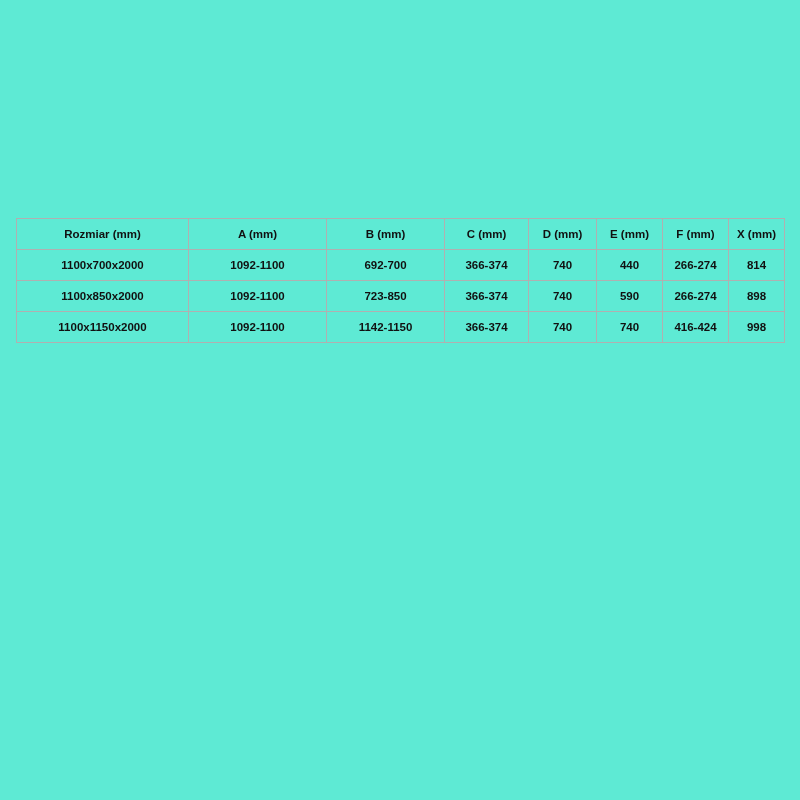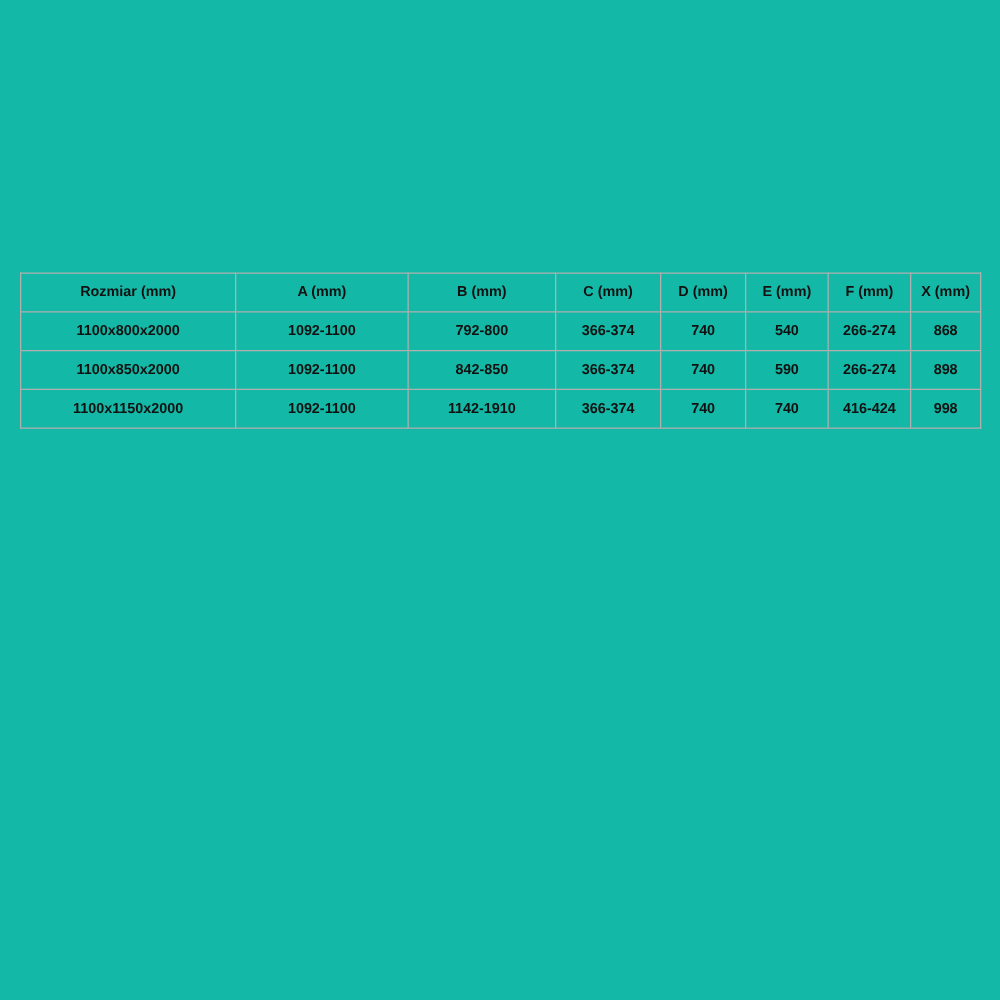--- a/index.html
+++ b/index.html
@@ -10,21 +10,21 @@
     background: #ffffff;
   }
   body {
     font-family: "Liberation Sans", sans-serif;
     color: #000000;
   }
   .sheet {
     position: relative;
     width: 800px;
     height: 800px;
-    background: #14b8a6;
+    background: #5eead4;
   }
   .table-wrap {
     position: absolute;
     left: 16px;
     top: 218px;
     width: 768px;
   }
   table.spec-table {
     border-collapse: collapse;
     width: 768px;
@@ -79,43 +79,43 @@
           <th>B (mm)</th>
           <th>C (mm)</th>
           <th>D (mm)</th>
           <th>E (mm)</th>
           <th>F (mm)</th>
           <th>X (mm)</th>
         </tr>
       </thead>
       <tbody>
         <tr>
-          <td>1100x800x2000</td>
+          <td>1100x700x2000</td>
           <td>1092-1100</td>
-          <td>792-800</td>
+          <td>692-700</td>
           <td>366-374</td>
           <td>740</td>
-          <td>540</td>
+          <td>440</td>
           <td>266-274</td>
-          <td>868</td>
+          <td>814</td>
         </tr>
         <tr>
           <td>1100x850x2000</td>
           <td>1092-1100</td>
-          <td>842-850</td>
+          <td>723-850</td>
           <td>366-374</td>
           <td>740</td>
           <td>590</td>
           <td>266-274</td>
           <td>898</td>
         </tr>
         <tr>
           <td>1100x1150x2000</td>
           <td>1092-1100</td>
-          <td>1142-1910</td>
+          <td>1142-1150</td>
           <td>366-374</td>
           <td>740</td>
           <td>740</td>
           <td>416-424</td>
           <td>998</td>
         </tr>
       </tbody>
     </table>
   </div>
 </div>

